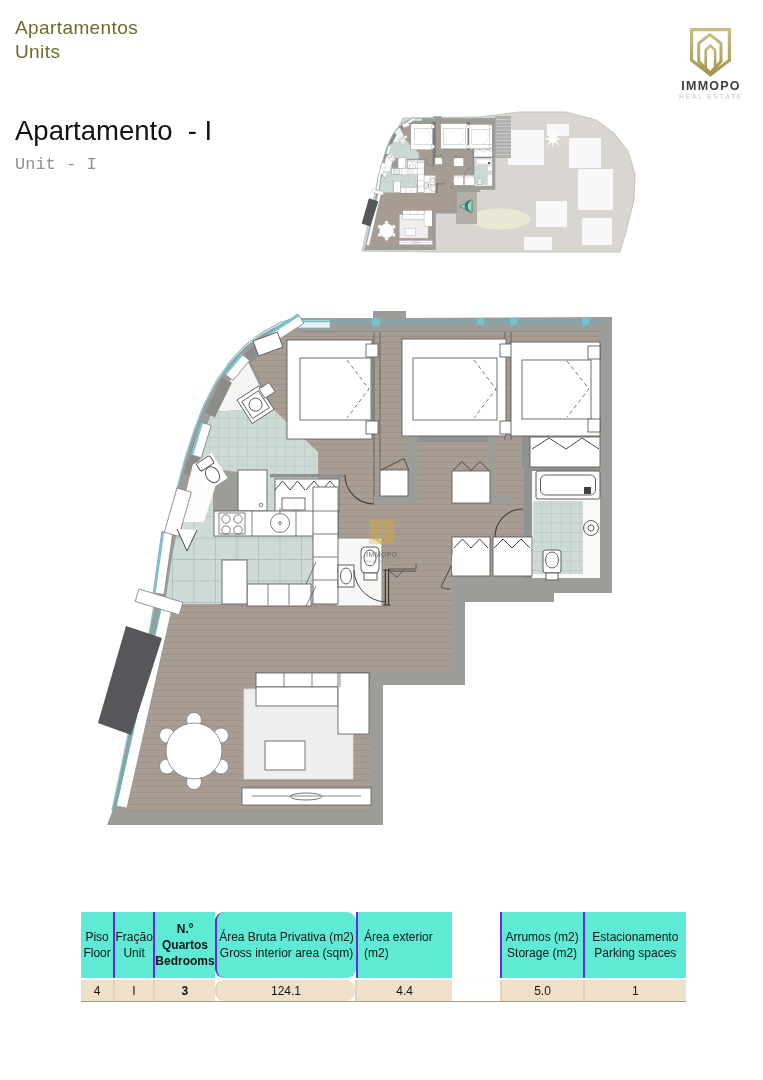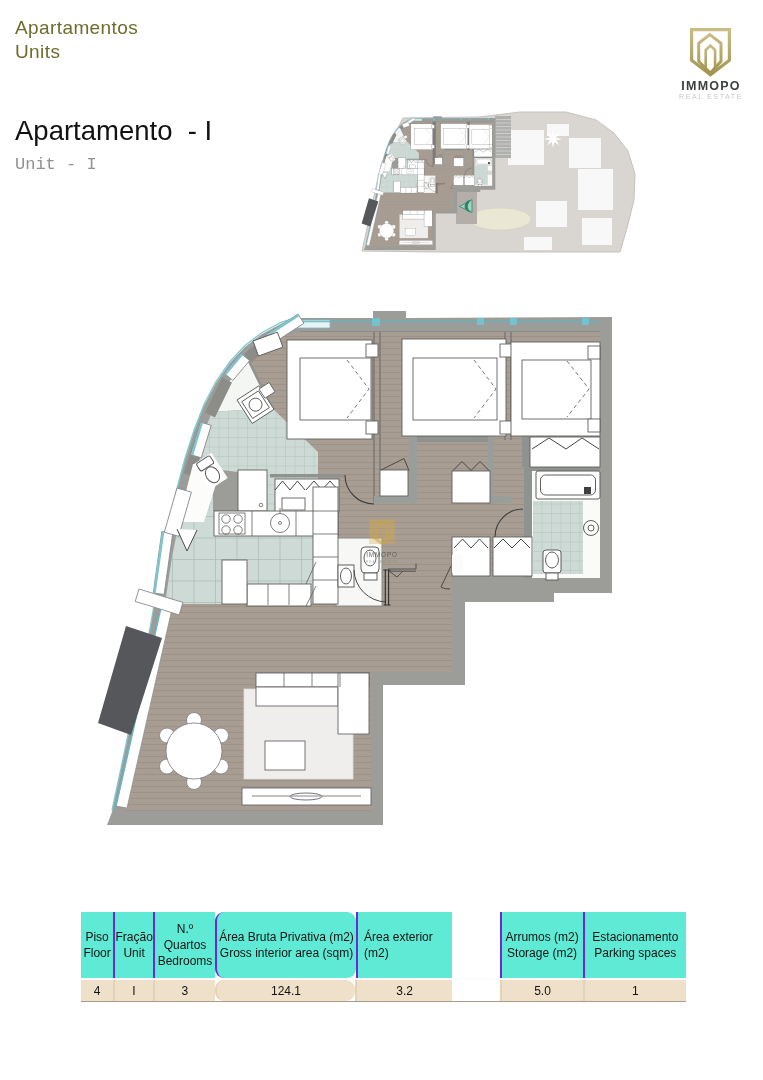--- a/index.html
+++ b/index.html
@@ -12,21 +12,21 @@
   #logotxt{left:680px;top:78.5px;width:62px;text-align:center;font-size:12.5px;font-weight:bold;color:#3e4040;letter-spacing:1.2px;}
   #logotxt2{left:676px;top:92px;width:70px;text-align:center;font-size:7.2px;color:#c6c9c8;letter-spacing:1.5px;white-space:nowrap;}
   
   #tbl{left:81px;top:912px;width:605px;font-size:12px;color:#131313;}
   .trow{display:flex;}
   .hcell{background:#5eead4;height:66px;display:flex;flex-direction:column;justify-content:center;align-items:center;text-align:center;line-height:16px;}
   .vcell{background:#eee0c9;height:21px;display:flex;justify-content:center;align-items:center;font-size:12px;}
   .hcell+.hcell{border-left:2px solid #6d28d9;}
   .vcell+.vcell{border-left:2px solid #e2d2b8;}
   .vrow{border-top:2px solid #fdfdfb;border-bottom:1.5px solid #ab9b86;}
-  .c1{width:35px;}.c2{width:41px;}.c3{width:65px;}.c4{width:151px;border-radius:9px;}.c5{width:103px;}.c6{width:88px;margin-left:48px;}.c7{width:110px;}
+  .c1{width:35px;}.c2{width:41px;}.c3{width:65px;font-weight:bold;}.c4{width:151px;border-radius:9px;}.c5{width:103px;}.c6{width:88px;margin-left:48px;}.c7{width:110px;}
   .la{align-items:flex-start;text-align:left;padding-left:6px;box-sizing:border-box;}
 </style>
 </head>
 <body>
 <div class="abs" id="hdr">Apartamentos<br>Units</div>
 <div class="abs" id="title">Apartamento&nbsp; - I</div>
 <div class="abs" id="subtitle">Unit - I</div>
 
 <svg class="abs" id="logo" style="left:682px;top:22px;" width="60" height="58" viewBox="682 22 60 58">
   <defs>
@@ -292,17 +292,17 @@
     <div class="hcell c4">Área Bruta Privativa (m2)<br>Gross interior area (sqm)</div>
     <div class="hcell c5 la">Área exterior<br>(m2)</div>
     <div class="hcell c6">Arrumos (m2)<br>Storage (m2)</div>
     <div class="hcell c7">Estacionamento<br>Parking spaces</div>
   </div>
   <div class="trow vrow">
     <div class="vcell c1">4</div>
     <div class="vcell c2">I</div>
     <div class="vcell c3">3</div>
     <div class="vcell c4">124.1</div>
-    <div class="vcell c5">3.2</div>
+    <div class="vcell c5">4.4</div>
     <div class="vcell c6">5.0</div>
     <div class="vcell c7">1</div>
   </div>
 </div>
 
 </body></html>

